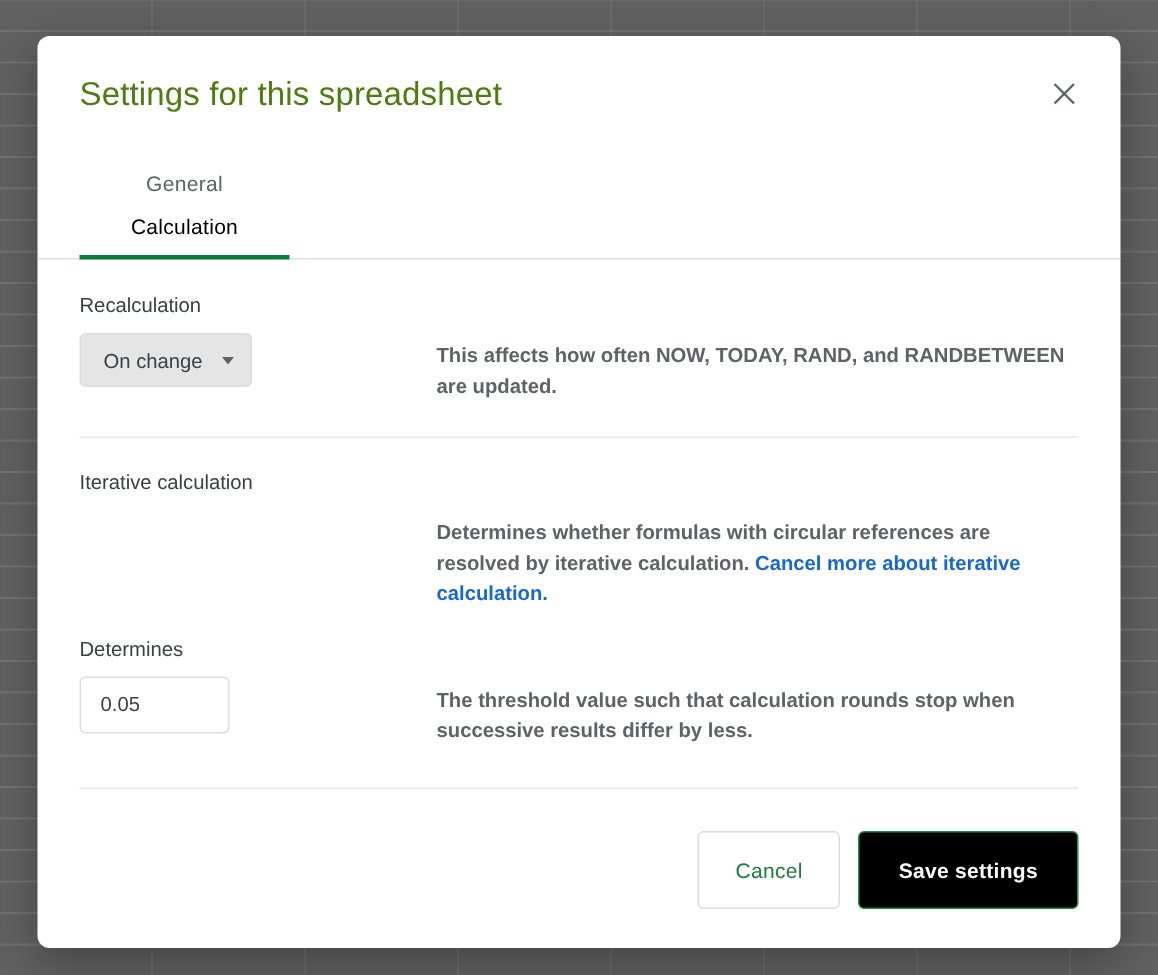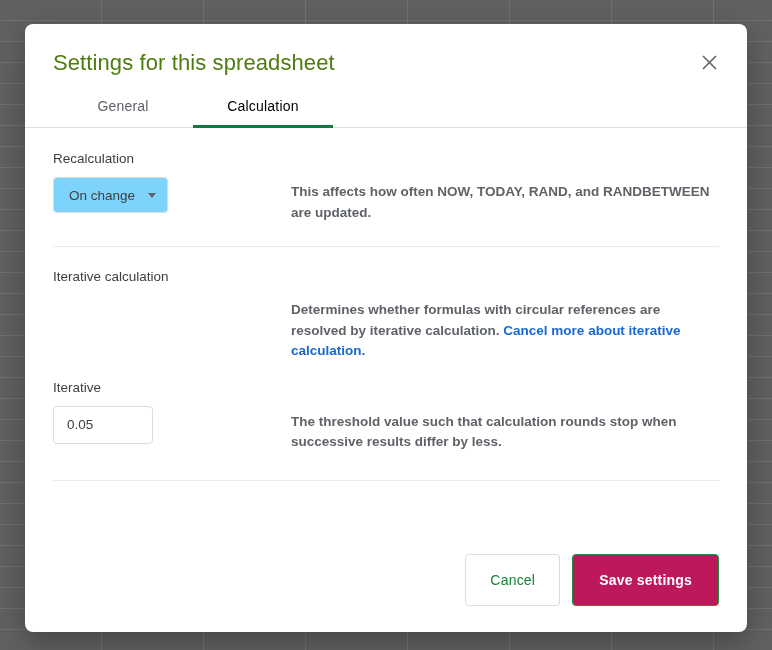--- a/index.html
+++ b/index.html
@@ -64,24 +64,25 @@
     justify-content: center;
     border-radius: 50%;
     cursor: pointer;
     background: transparent;
     border: none;
     padding: 0;
   }
 
   
   .tabs {
-    margin-top: 22px;
+    margin-top: 38px;
     padding: 0 28px;
     display: flex;
     border-bottom: 1px solid #e0e0e0;
+    flex-direction: column;
   }
   .tab {
     font-size: 14px;
     color: #5f6368;
     padding: 0 0 11px 0;
     margin-right: 0;
     width: 140px;
     text-align: center;
     cursor: pointer;
     border-bottom: 3px solid transparent;
@@ -127,21 +128,21 @@
   }
 
   
   .select {
     display: inline-flex;
     align-items: center;
     justify-content: space-between;
     height: 36px;
     border: 1px solid #dadce0;
     border-radius: 4px;
-    background: #7dd3fc;
+    background: #e5e5e5;
     padding: 0 11px 0 15px;
     font-size: 13.5px;
     color: #3c4043;
     cursor: pointer;
     min-width: 62px;
   }
   .select .caret {
     margin-left: 13px;
     width: 0; height: 0;
     border-left: 4px solid transparent;
@@ -189,21 +190,21 @@
     height: 52px;
     padding: 0 24px;
     letter-spacing: 0.2px;
   }
   .btn-cancel {
     background: #fff;
     border: 1px solid #dadce0;
     color: #188038;
   }
   .btn-save {
-    background: #be185d;
+    background: #000000;
     border: 1px solid #1e8e3e;
     color: #ffffff;
     font-weight: bold;
     padding: 0 26px;
   }
 </style>
 </head>
 <body>
 
 <div id="backdrop">
@@ -249,21 +250,21 @@
         <p class="field-label">Iterative calculation</p>
       </div>
       <div class="col-right" style="padding-top:31px;">
         <p class="desc"><span>Determines whether formulas with circular references are resolved by iterative calculation. </span><a href="#">Cancel more about iterative calculation.</a></p>
       </div>
     </div>
 
 
     <div class="section" style="padding-top:18px; padding-bottom:27px;">
       <div class="col-left">
-        <p class="field-label">Iterative</p>
+        <p class="field-label">Determines</p>
         <input class="text-input" type="text" value="0.05" style="">
       </div>
       <div class="col-right" style="padding-top:32px;">
         <p class="desc">The threshold value such that calculation rounds stop when successive results differ by less.</p>
       </div>
     </div>
 
     <hr class="divider">
   </div>
 

